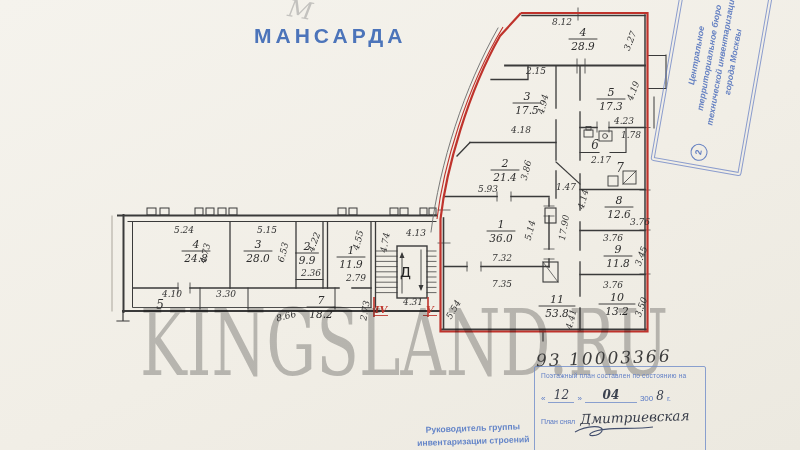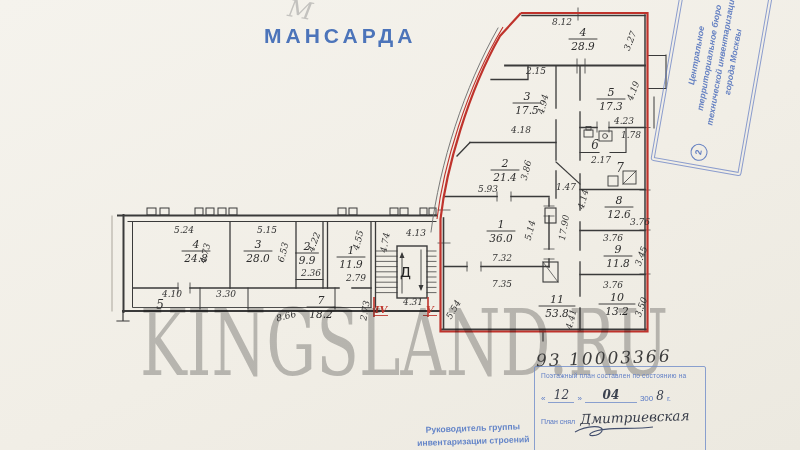--- a/index.html
+++ b/index.html
@@ -5,21 +5,21 @@
   html,body{margin:0;padding:0;}
   body{width:800px;height:450px;position:relative;overflow:hidden;
        background:linear-gradient(155deg,#f5f3ed 0%,#f1eee6 55%,#ece9e0 100%);
        font-family:"Liberation Sans",sans-serif;}
   #plan-svg{position:absolute;left:0;top:0;z-index:1;}
   .dim{font:italic 9px "DejaVu Serif",serif;fill:#333;}
   .rn{font:italic 11px "DejaVu Serif",serif;fill:#2d2d2d;}
   .ra{font:italic 10.5px "DejaVu Serif",serif;fill:#2d2d2d;}
   .mark{font:italic bold 10px "DejaVu Serif",serif;fill:#c0392f;}
   .stair-letter{font:14px "DejaVu Sans",sans-serif;fill:#222;}
-  .title{position:absolute;left:264px;top:24px;z-index:3;color:#3e6ab6;opacity:.92;
+  .title{position:absolute;left:254px;top:24px;z-index:3;color:#3e6ab6;opacity:.92;
          font-size:21px;font-weight:bold;letter-spacing:4px;}
   .pencil-m{position:absolute;left:288px;top:-4px;z-index:2;color:#8a8a8a;opacity:.45;
             font:italic 24px "DejaVu Serif",serif;transform:rotate(10deg);}
   .watermark{position:absolute;left:140px;top:290px;z-index:2;white-space:nowrap;
              font:92px "DejaVu Serif",serif;color:#8f8f8f;opacity:.55;
              transform:scaleX(.68);transform-origin:left top;mix-blend-mode:multiply;}
   .bureau-stamp{position:absolute;left:613px;top:24px;width:200px;height:92px;z-index:3;
                 transform:rotate(-80deg);border:4px double rgba(85,114,192,.75);
                 border-radius:3px;display:flex;align-items:center;gap:6px;
                 padding:2px 4px;box-sizing:border-box;color:#5272bd;opacity:.88;}

